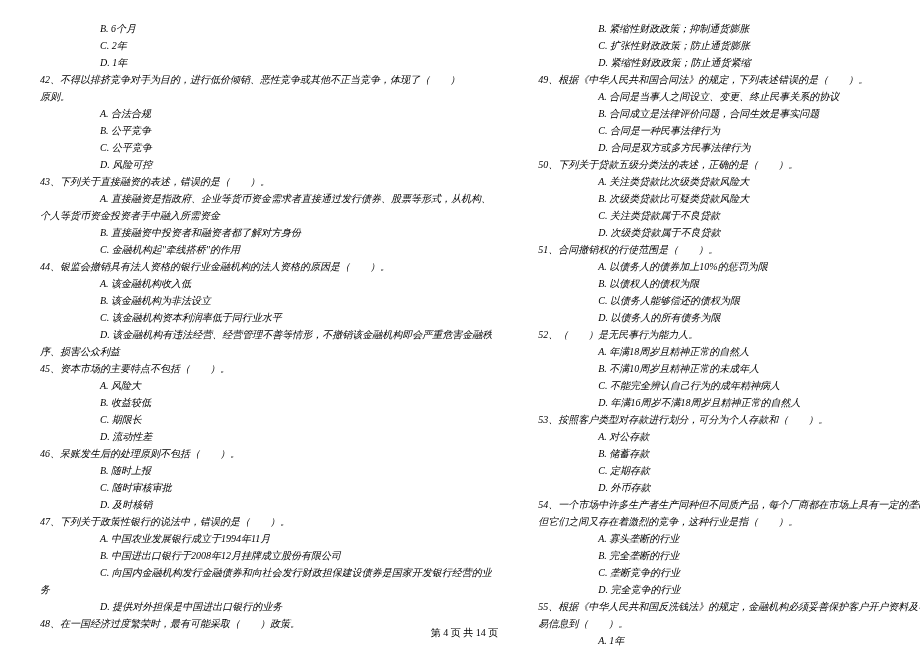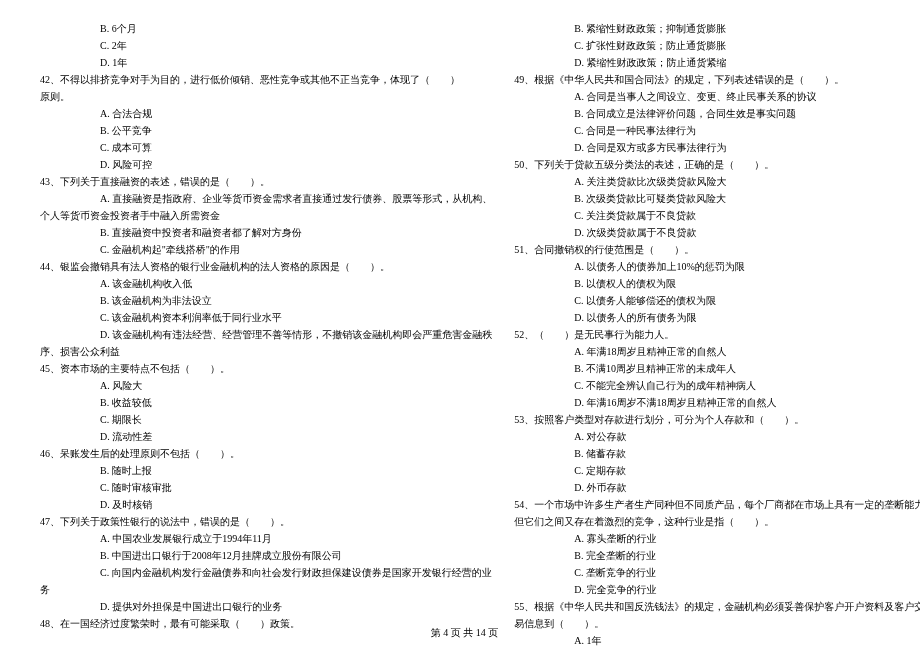--- a/index.html
+++ b/index.html
@@ -12,22 +12,23 @@
       height: 650px;
       background: #ffffff;
       font-family: "SimSun", "宋体", serif;
       font-size: 10px;
       color: #000000;
       position: relative;
       padding: 20px 40px 30px 40px;
     }
     .content {
       display: flex;
-      gap: 22px;
+      gap: 46px;
       height: 590px;
+      font-style: italic;
     }
     .column {
       flex: 1;
       line-height: 1.7;
     }
     .option-line {
       padding-left: 60px;
       white-space: nowrap;
       overflow: hidden;
     }
@@ -55,21 +56,21 @@
 <div class="content">
   <div class="column">
     <div class="option-line">B. 6个月</div>
     <div class="option-line">C. 2年</div>
     <div class="option-line">D. 1年</div>
 
     <div class="question-line">42、不得以排挤竞争对手为目的，进行低价倾销、恶性竞争或其他不正当竞争，体现了（　　）</div>
     <div class="continuation-line">原则。</div>
     <div class="option-line">A. 合法合规</div>
     <div class="option-line">B. 公平竞争</div>
-    <div class="option-line">C. 成本可算</div>
+    <div class="option-line">C. 公平竞争</div>
     <div class="option-line">D. 风险可控</div>
 
     <div class="question-line">43、下列关于直接融资的表述，错误的是（　　）。</div>
     <div class="option-line">A. 直接融资是指政府、企业等货币资金需求者直接通过发行债券、股票等形式，从机构、</div>
     <div class="continuation-line">个人等货币资金投资者手中融入所需资金</div>
     <div class="option-line">B. 直接融资中投资者和融资者都了解对方身份</div>
     <div class="option-line">C. 金融机构起"牵线搭桥"的作用</div>
 
     <div class="question-line">44、银监会撤销具有法人资格的银行业金融机构的法人资格的原因是（　　）。</div>
     <div class="option-line">A. 该金融机构收入低</div>

